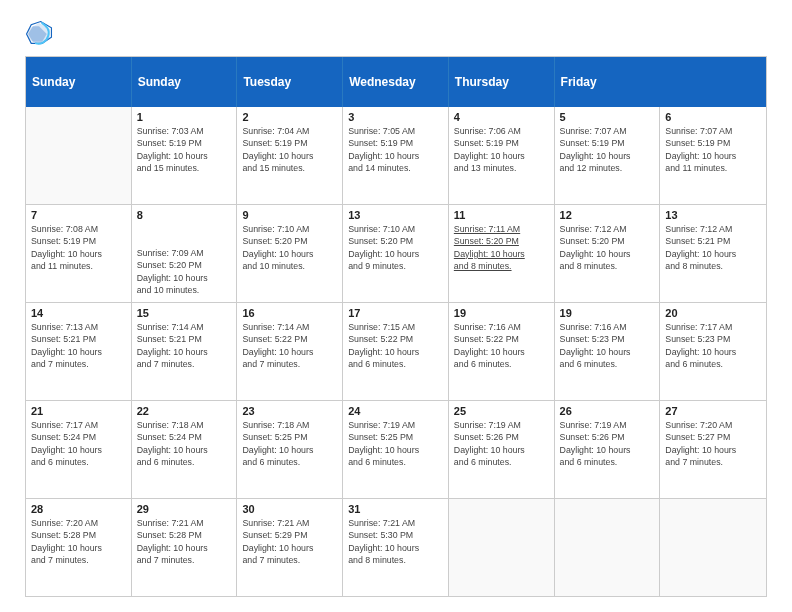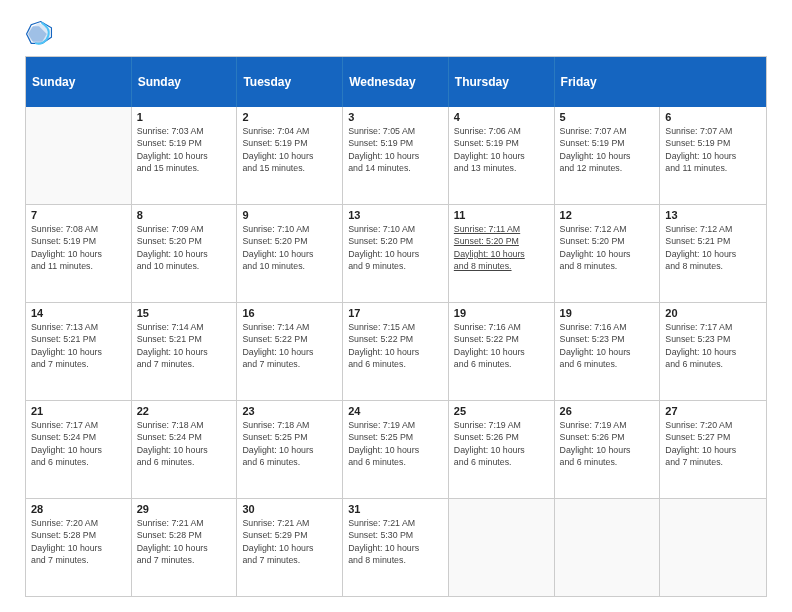--- a/index.html
+++ b/index.html
@@ -191,21 +191,21 @@
         <div class="cal-row">
           <div class="cal-cell">
             <div class="day-num">7</div>
             <div class="day-info" style="white-space: pre-line;">Sunrise: 7:08 AM
 Sunset: 5:19 PM
 Daylight: 10 hours
 and 11 minutes.</div>
           </div>
           <div class="cal-cell">
             <div class="day-num">8</div>
-            <div class="day-info" style="white-space: pre-line;">Sunrise: 7:09 AM
+            <div class="day-info" style="white-space: pre-line; margin-top: 24px;">Sunrise: 7:09 AM
 Sunset: 5:20 PM
 Daylight: 10 hours
 and 10 minutes.</div>
           </div>
           <div class="cal-cell">
             <div class="day-num">9</div>
             <div class="day-info" style="white-space: pre-line;">Sunrise: 7:10 AM
 Sunset: 5:20 PM
 Daylight: 10 hours
 and 10 minutes.</div>

